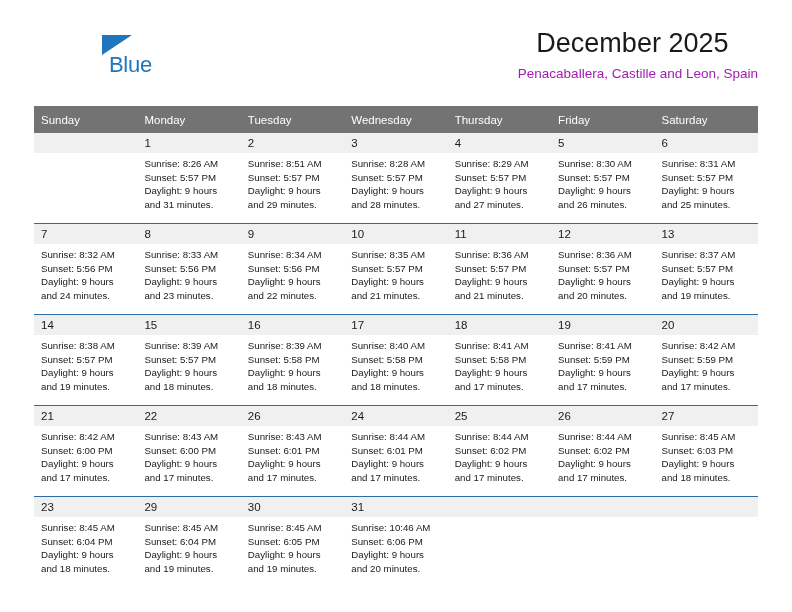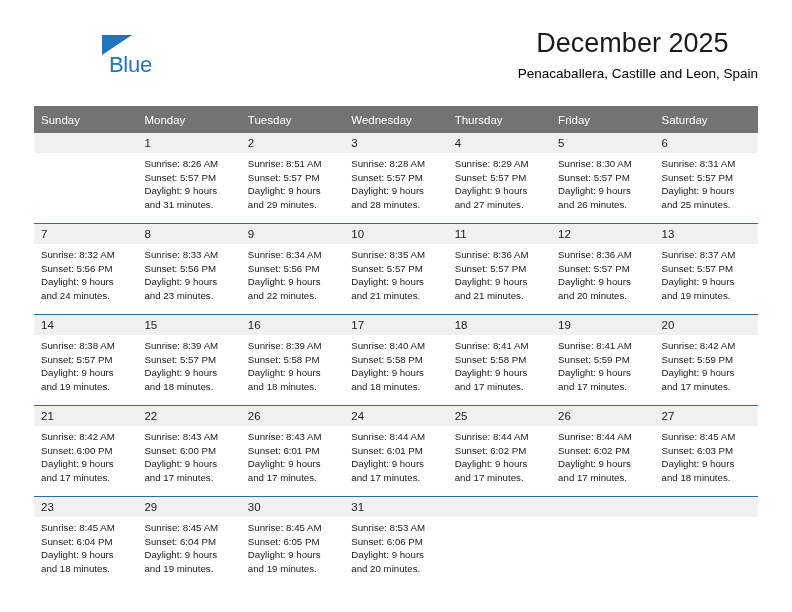--- a/index.html
+++ b/index.html
@@ -73,21 +73,21 @@
   }
   .cal-title {
     font-size: 27px;
     color: #1a1a1a;
     line-height: 34px;
     white-space: nowrap;
     text-align: center;
   }
   .cal-subtitle {
     font-size: 13.5px;
-    color: #000000;
+    color: #a21caf;
     line-height: 20px;
     margin-top: 4px;
     white-space: nowrap;
     padding-left: 11px;
   }
 
   
   .cal-wrap {
     position: absolute;
     left: 34px;
@@ -448,21 +448,21 @@
               <div class="info">
                 <div>Sunrise: 8:45 AM</div>
                 <div>Sunset: 6:05 PM</div>
                 <div>Daylight: 9 hours</div>
                 <div>and 19 minutes.</div>
               </div>
             </td>
             <td class="day">
               <div class="daynum">31</div>
               <div class="info">
-                <div>Sunrise: 8:53 AM</div>
+                <div>Sunrise: 10:46 AM</div>
                 <div>Sunset: 6:06 PM</div>
                 <div>Daylight: 9 hours</div>
                 <div>and 20 minutes.</div>
               </div>
             </td>
             <td class="day">
               <div class="daynum empty"></div>
             </td>
             <td class="day">
               <div class="daynum empty"></div>

